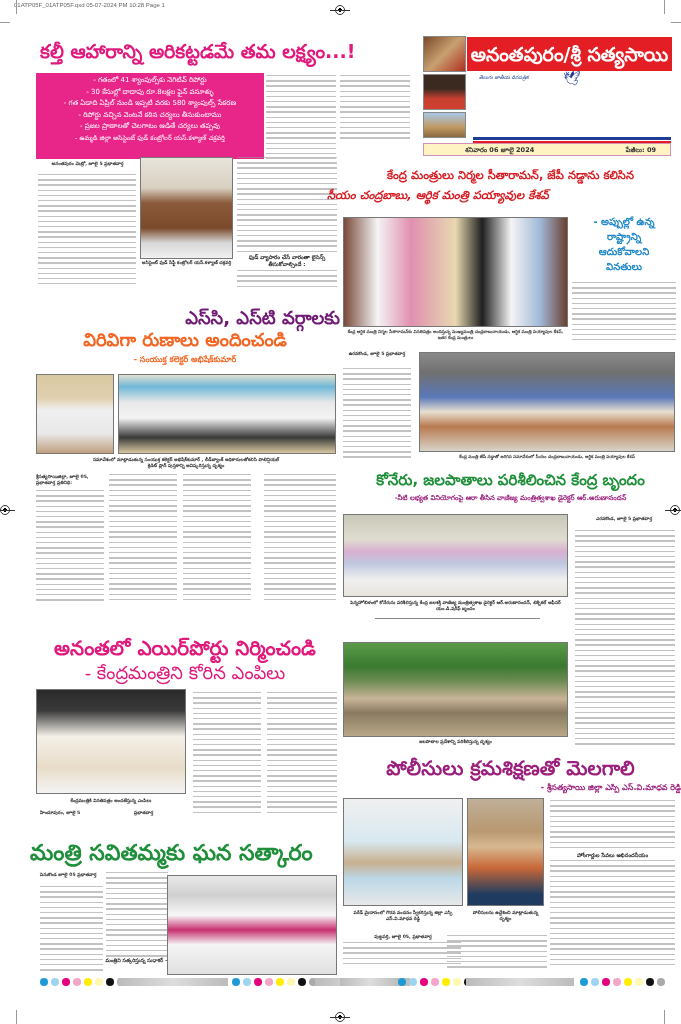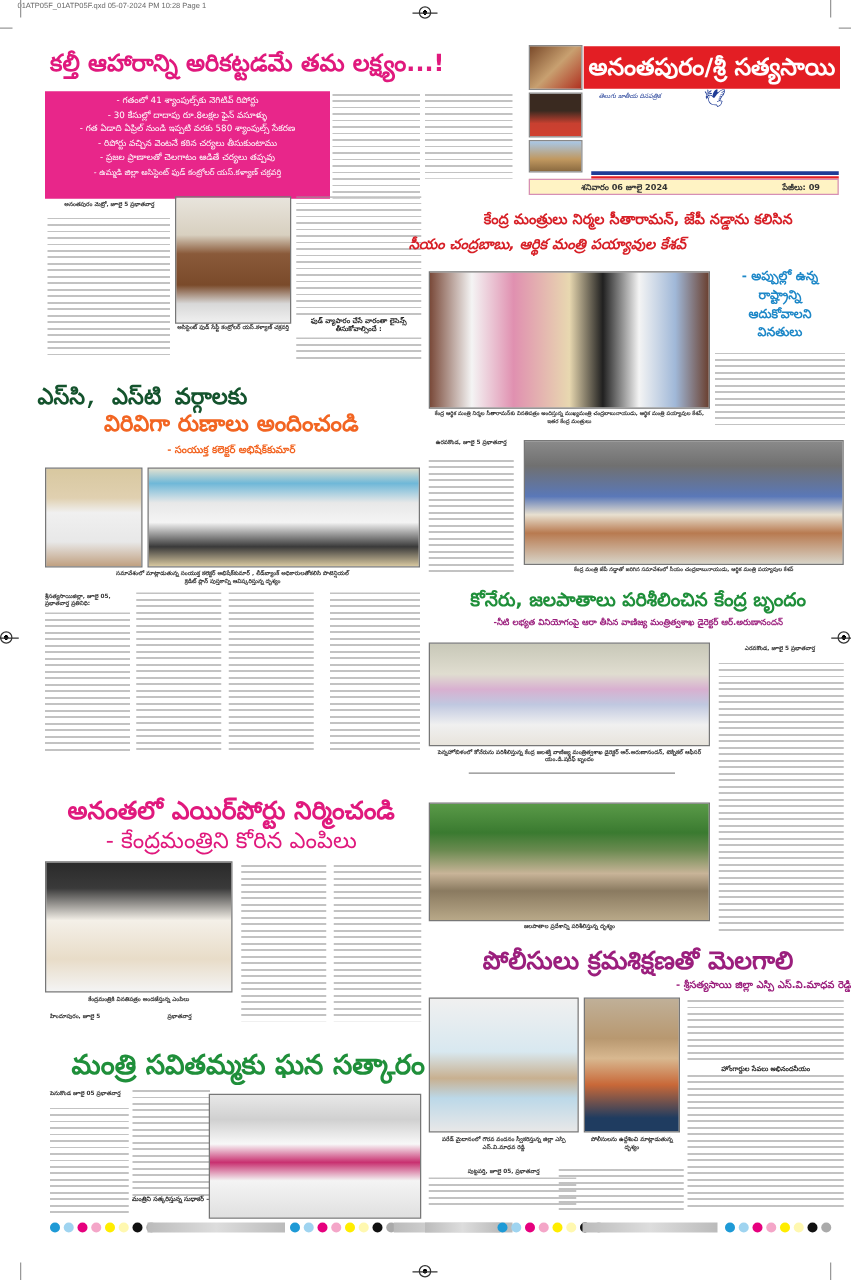--- a/index.html
+++ b/index.html
@@ -61,21 +61,21 @@
 <div class="abs txtcol" style="left:266px;top:75px;width:70px;height:84px;"></div>
 <div class="abs txtcol" style="left:340px;top:75px;width:70px;height:68px;"></div>
 <div class="abs dateline" style="left:40px;top:161px;width:95px;text-align:center;">అనంతపురం మెట్రో, జూలై 5 ప్రభాతవార్త</div>
 <div class="abs txtcol" style="left:38px;top:174px;width:98px;height:110px;"></div>
 <div class="abs photo" style="left:140px;top:157px;width:93px;height:102px;background:linear-gradient(to bottom,#e8e4dc 0%,#d8d0c0 30%,#8a5a3a 45%,#7a4a2a 70%,#d8d8d8 85%,#f0f0f0);"></div>
 <div class="abs caption" style="left:140px;top:260px;width:93px;">అసిస్టెంట్ ఫుడ్ సేఫ్టీ కంట్రోలర్ యస్.కళ్యాణ్ చక్రవర్తి</div>
 <div class="abs txtcol" style="left:237px;top:157px;width:100px;height:95px;"></div>
 <div class="abs" style="left:237px;top:254px;width:100px;font-size:5.5px;font-weight:bold;color:#222;text-align:center;line-height:7px;">ఫుడ్ వ్యాపారం చేసే వారంతా లైసెన్స్ తీసుకోవాల్సిందే :</div>
 <div class="abs txtcol" style="left:237px;top:270px;width:100px;height:20px;"></div>
 
-<div class="abs headline" style="left:30px;top:307px;width:310px;text-align:left;font-size:18px;color:#14532d;font-family:Liberation Mono, monospace;">ఎస్‌సి, ఎస్‌టి వర్గాలకు</div>
+<div class="abs headline" style="left:30px;top:307px;width:310px;text-align:right;font-size:18px;color:#701a75;">ఎస్‌సి, ఎస్‌టి వర్గాలకు</div>
 <div class="abs headline" style="left:30px;top:329px;width:310px;text-align:center;font-size:18px;color:#f26522;">విరివిగా రుణాలు అందించండి</div>
 <div class="abs" style="left:30px;top:355px;width:310px;text-align:center;font-size:8px;color:#f26522;font-weight:bold;">- సంయుక్త కలెక్టర్ అభిషేక్‌కుమార్</div>
 <div class="abs photo" style="left:36px;top:374px;width:78px;height:80px;background:linear-gradient(to bottom,#d8c8a0 0%,#e0d0b0 30%,#f0f0f0 45%,#e8e8e8 75%,#c0a080);"></div>
 <div class="abs photo" style="left:118px;top:374px;width:218px;height:80px;background:linear-gradient(to bottom,#e0e0d0 0%,#6fb8d8 15%,#e8e8e8 35%,#f4f4f4 55%,#3a3a3a 80%,#d8c8a0);"></div>
 <div class="abs caption" style="left:36px;top:457px;width:300px;">సమావేశంలో మాట్లాడుతున్న సంయుక్త కలెక్టర్ అభిషేక్‌కుమార్ , లీడ్‌బ్యాంక్ అధికారులతోకలిసి పొటెన్షియల్</div>
 <div class="abs caption" style="left:36px;top:463px;width:300px;">క్రెడిట్ ప్లాన్ పుస్తకాన్ని ఆవిష్కరిస్తున్న దృశ్యం</div>
 <div class="abs dateline" style="left:36px;top:474px;width:68px;">శ్రీసత్యసాయిజిల్లా, జూలై 05, ప్రభాతవార్త ప్రతినిధి:</div>
 <div class="abs txtcol" style="left:36px;top:490px;width:68px;height:112px;"></div>
 <div class="abs txtcol" style="left:109px;top:474px;width:68px;height:128px;"></div>
 <div class="abs txtcol" style="left:183px;top:474px;width:68px;height:128px;"></div>
@@ -83,21 +83,21 @@
 
 <div class="abs headline" style="left:30px;top:636px;width:310px;text-align:center;font-size:20px;color:#e0197d;">అనంతలో ఎయిర్‌పోర్టు నిర్మించండి</div>
 <div class="abs" style="left:30px;top:662px;width:310px;text-align:center;font-size:18px;color:#e0197d;">- కేంద్రమంత్రిని కోరిన ఎంపిలు</div>
 <div class="abs photo" style="left:36px;top:689px;width:150px;height:105px;background:linear-gradient(to bottom,#2a2a2a 0%,#3a3a3a 20%,#f4f0e8 45%,#e8dcc8 75%,#f4f4f4);"></div>
 <div class="abs caption" style="left:36px;top:798px;width:150px;">కేంద్రమంత్రికి వినతిపత్రం అందజేస్తున్న ఎంపిలు</div>
 <div class="abs dateline" style="left:40px;top:810px;">హిందూపురం, జూలై 5</div>
 <div class="abs dateline" style="left:134px;top:810px;">ప్రభాతవార్త</div>
 <div class="abs txtcol" style="left:193px;top:692px;width:68px;height:125px;"></div>
 <div class="abs txtcol" style="left:267px;top:692px;width:70px;height:125px;"></div>
 
-<div class="abs headline" style="left:30px;top:840px;width:310px;text-align:right;font-size:22px;color:#1f8f3a;">మంత్రి సవితమ్మకు ఘన సత్కారం</div>
+<div class="abs headline" style="left:30px;top:840px;width:310px;text-align:left;font-size:22px;color:#1f8f3a;">మంత్రి సవితమ్మకు ఘన సత్కారం</div>
 <div class="abs dateline" style="left:40px;top:872px;width:60px;">పెనుకొండ జూలై 05 ప్రభాతవార్త</div>
 <div class="abs txtcol" style="left:40px;top:886px;width:63px;height:88px;"></div>
 <div class="abs txtcol" style="left:106px;top:872px;width:62px;height:85px;"></div>
 <div class="abs" style="left:104px;top:957px;width:66px;font-size:5px;font-weight:bold;color:#222;text-align:right;line-height:7px;">మంత్రిని సత్కరిస్తున్న సుధాకర్ —▸</div>
 <div class="abs photo" style="left:167px;top:875px;width:170px;height:100px;background:linear-gradient(to bottom,#e8e8e8 0%,#d0d0d0 20%,#f8f8f8 40%,#c83070 55%,#f4f4f4 70%,#e0e0e0);"></div>
 
 <div class="abs headline" style="left:340px;top:168px;width:341px;text-align:center;font-size:11.5px;color:#d71f26;">కేంద్ర మంత్రులు నిర్మల సీతారామన్, జేపీ నడ్డాను కలిసిన</div>
 <div class="abs headline" style="left:327px;top:188px;width:341px;text-align:left;font-size:11.5px;color:#d71f26;font-style:italic;">సీయం చంద్రబాబు, ఆర్థిక మంత్రి పయ్యావుల కేశవ్</div>
 <div class="abs photo" style="left:343px;top:217px;width:225px;height:110px;background:linear-gradient(to right,#7a4a3a 0%,#f4f4f4 15%,#e090b0 30%,#e8d8b0 50%,#202020 62%,#f4f4f4 75%,#a0b8d8 88%,#6a4030);"></div>
 <div class="abs caption" style="left:343px;top:329px;width:225px;font-size:4.3px;">కేంద్ర ఆర్థిక మంత్రి నిర్మల సీతారామన్‌కు వినతిపత్రం అందిస్తున్న ముఖ్యమంత్రి చంద్రబాబునాయుడు, ఆర్థిక మంత్రి పయ్యావుల కేశవ్, ఇతర కేంద్ర మంత్రులు</div>

